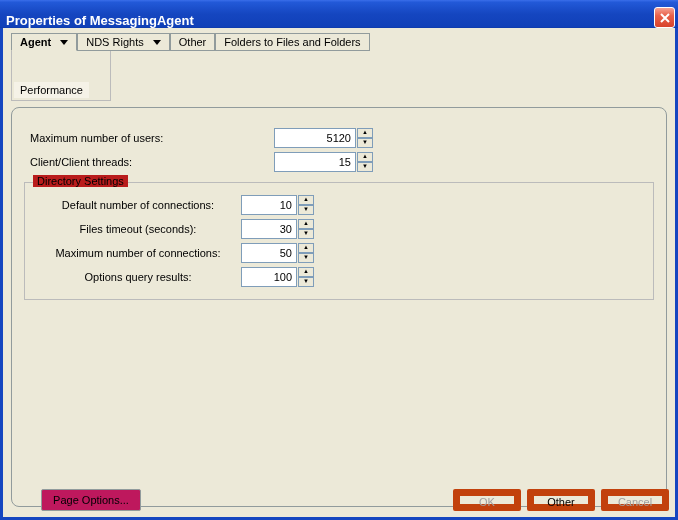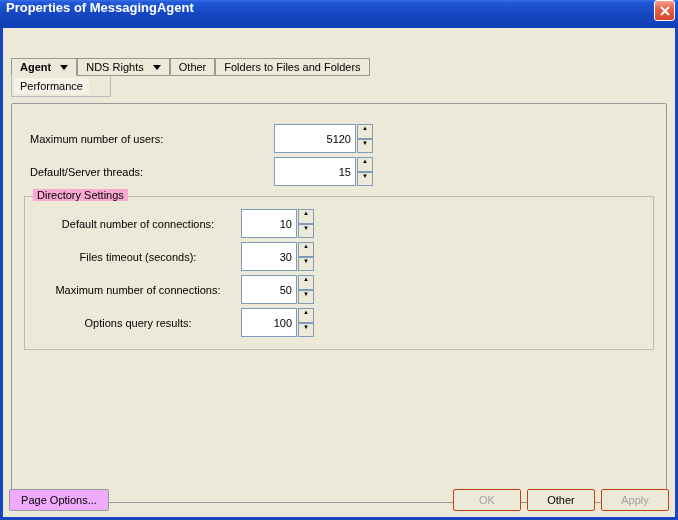--- a/index.html
+++ b/index.html
@@ -8,21 +8,21 @@
   font-size: 11px;
   background: #ece9d8;
   width: 678px;
   height: 520px;
   overflow: hidden;
 }
 .titlebar {
   height: 28px;
   background: linear-gradient(to bottom, #3a6eea 0%, #2259d8 8%, #1546c0 50%, #1040b8 95%, #0d3aa8 100%);
   display: flex;
-  align-items: flex-start;
+  align-items: flex-end;
   padding: 0 3px 0 6px;
   color: white;
   font-weight: bold;
   font-size: 13px;
 }
 .titlebar-text { flex: 1; }
 .close-btn {
   width: 21px; height: 21px;
   background: linear-gradient(to bottom, #f5a192 0%, #e8614a 40%, #d8432a 100%);
   border: 1px solid #fff;
@@ -46,21 +46,20 @@
   padding-left: 4px;
 }
 .tab-btn {
   border: 1px solid #919b9c;
   background: #ece9d8;
   padding: 2px 8px;
   font-size: 11px;
   cursor: pointer;
   position: relative;
   top: 1px;
-  margin-top: 25px;
 }
 .tab-btn.active {
   font-weight: bold;
   background: #ece9d8;
   border-bottom-color: #ece9d8;
 }
 .tab-dropdown {
   display: inline-block;
   margin-left: 6px;
 }
@@ -68,43 +67,44 @@
   border: 1px solid #bbb;
   padding: 1px;
   margin: 0 4px 6px 4px;
   width: 100px;
 }
 .subtab {
   background: #f5f2e7;
   padding: 2px 6px;
   display: inline-block;
   border: 1px solid #ece9d8;
+  margin-top: 29px;
 }
 .content-panel {
   border: 1px solid #919b9c;
-  border-radius: 2px;
+  border-radius: 8px;
   margin: 0 4px;
   padding: 20px 12px 12px 12px;
   height: 400px;
   background: #ece9d8;
   position: relative;
 }
 .form-row {
   display: flex;
   align-items: center;
   margin-bottom: 4px;
 }
 .form-label {
   width: 250px;
   padding-left: 6px;
 }
 .spinner-wrap {
   display: flex;
   align-items: stretch;
-  height: 29px;
+  height: 20px;
   justify-content: center;
 }
 .spinner-input {
   width: 82px;
   border: 1px solid #7f9db9;
   text-align: right;
   padding: 0 4px;
   font-size: 11px;
   font-family: Tahoma, sans-serif;
   background: white;
@@ -128,62 +128,63 @@
 .fieldset {
   border: 1px solid #bbb;
   margin-top: 10px;
   padding: 12px 8px 8px 8px;
   position: relative;
 }
 .fieldset-legend {
   position: absolute;
   top: -8px;
   left: 8px;
-  background: #f9a8d4;
+  background: #b91c1c;
   padding: 0 4px;
 }
 .fieldset .form-row .form-label {
   width: 208px;
   padding-left: 2px;
   text-align: center;
 }
 .fieldset .spinner-input { width: 56px; }
 .bottom-buttons {
   position: absolute;
   bottom: 6px;
   left: 6px;
   right: 6px;
   display: flex;
   align-items: center;
 }
 .bottom-buttons .spacer { flex: 1; }
 .winbtn {
   min-width: 68px;
   height: 22px;
-  border: 1px solid #c2410c;
+  border: 7px solid #c2410c;
   background: #ece9d8;
   font-size: 11px;
   font-family: Tahoma, sans-serif;
   margin-left: 6px;
   cursor: pointer;
   border-radius: 2px;
 }
 .winbtn.disabled {
   color: #a0a0a0;
   cursor: default;
 }
 .page-options {
   min-width: 100px;
   height: 22px;
   border: 1px solid #919b9c;
-  background: #f0abfc;
+  background: #be185d;
   font-size: 11px;
   font-family: Tahoma, sans-serif;
   cursor: pointer;
   border-radius: 2px;
+  margin-left: 32px;
 }
 svg.dn-arrow { vertical-align: middle; }
 </style>
 </head>
 <body>
 
 <div class="titlebar">
   <span class="titlebar-text">Properties of MessagingAgent</span>
   <div class="close-btn">
     <svg width="10" height="10" viewBox="0 0 10 10">
@@ -226,21 +227,21 @@
       <div class="spinner-wrap">
         <input class="spinner-input" value="5120" style="">
         <div class="spinner-btns">
           <div class="spin-btn">▲</div>
           <div class="spin-btn">▼</div>
         </div>
       </div>
     </div>
 
     <div class="form-row">
-      <div class="form-label">Default/Server threads:</div>
+      <div class="form-label">Client/Client threads:</div>
       <div class="spinner-wrap">
         <input class="spinner-input" value="15" style="">
         <div class="spinner-btns">
           <div class="spin-btn">▲</div>
           <div class="spin-btn">▼</div>
         </div>
       </div>
     </div>
 
     <div class="fieldset">
@@ -292,16 +293,16 @@
 
     </div>
 
   </div>
 
   <div class="bottom-buttons">
     <button class="page-options">Page Options...</button>
     <div class="spacer"></div>
     <button class="winbtn disabled">OK</button>
     <button class="winbtn">Other</button>
-    <button class="winbtn disabled">Apply</button>
+    <button class="winbtn disabled">Cancel</button>
   </div>
 
 </div>
 
 </body></html>

